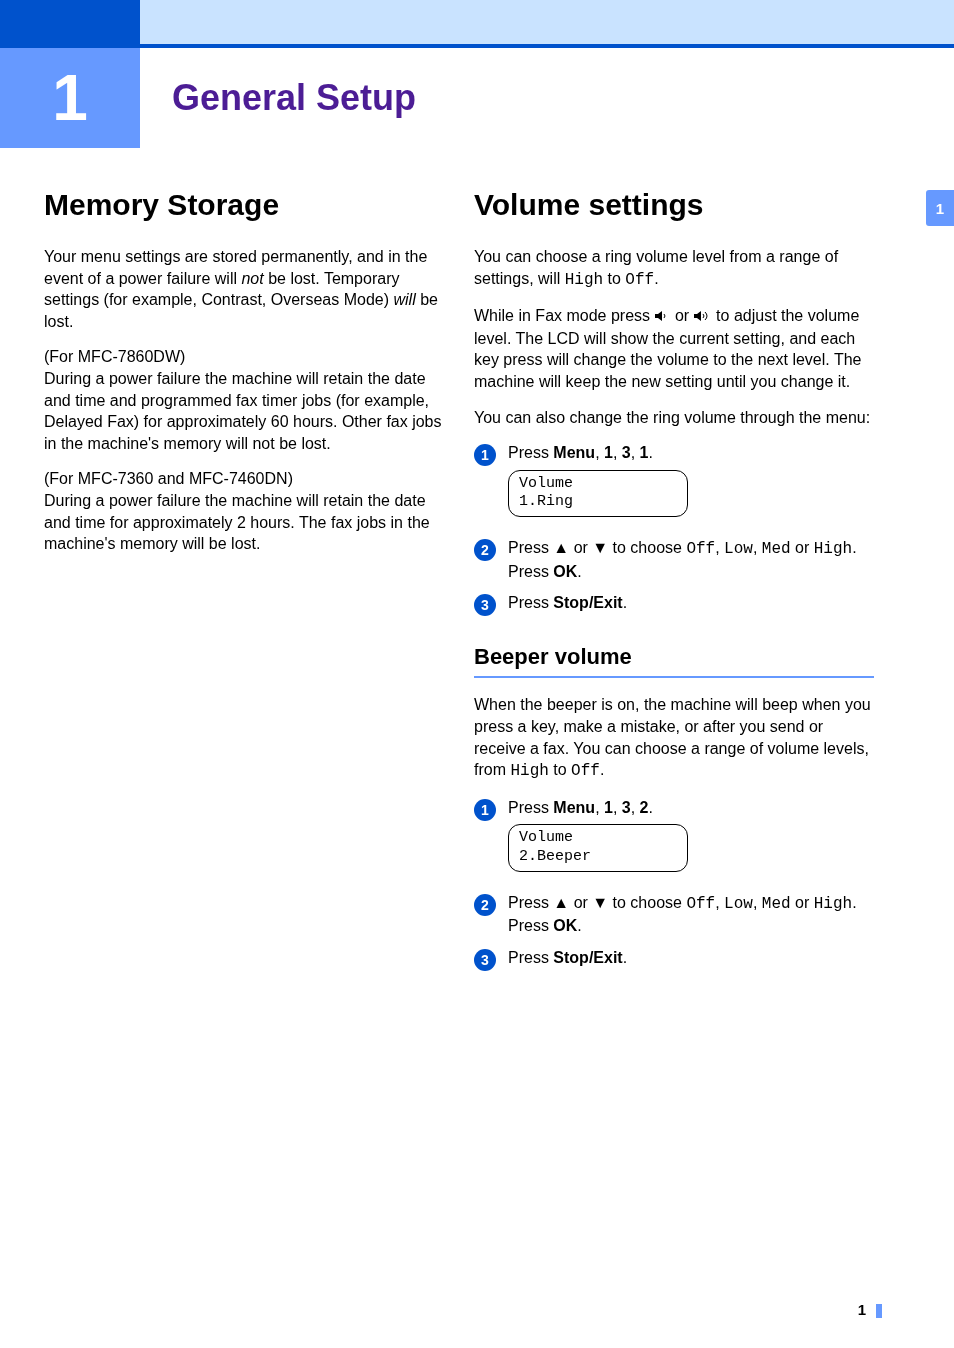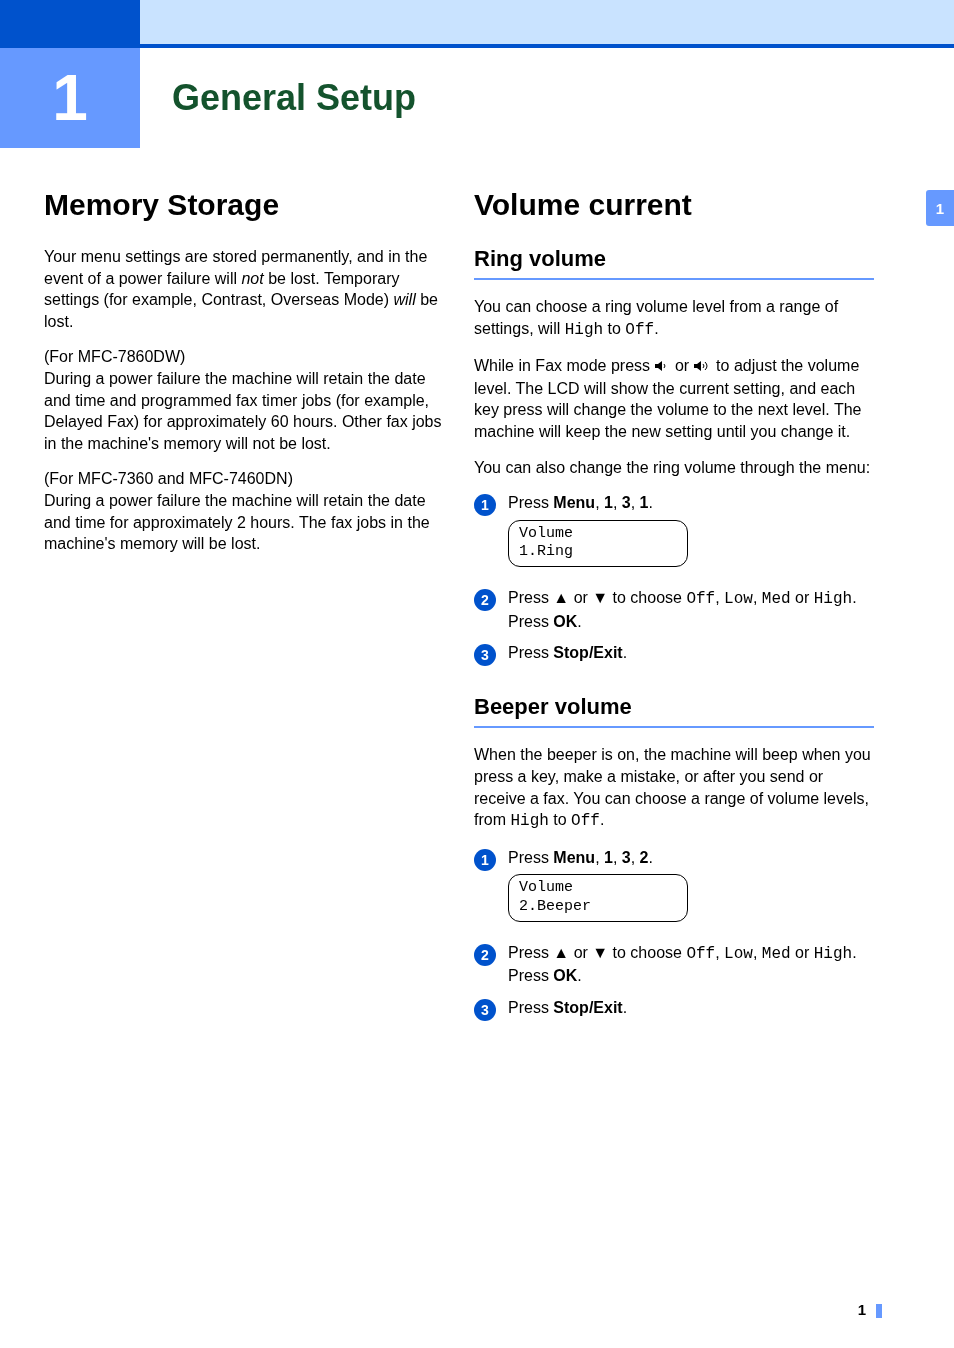--- a/index.html
+++ b/index.html
@@ -43,21 +43,21 @@
       justify-content: center;
     }
     .chapter-number {
       font-size: 64px;
       font-weight: bold;
       color: #fff;
     }
     .chapter-title {
       font-size: 36px;
       font-weight: bold;
-      color: #14532d;
+      color: #4c1d95;
       margin-left: 32px;
       align-self: center;
     }
     .page-content {
       display: flex;
       gap: 30px;
       padding: 0 80px 0 44px;
     }
     .col {
       flex: 1;
@@ -188,23 +188,22 @@
       <span>During a power failure the machine will retain the date and time and programmed fax timer jobs (for example, Delayed Fax) for approximately 60 hours. Other fax jobs in the machine's memory will not be lost.</span>
     </p>
 
     <p>
       <span>(For MFC-7360 and MFC-7460DN)</span><br>
       <span>During a power failure the machine will retain the date and time for approximately 2 hours. The fax jobs in the machine's memory will be lost.</span>
     </p>
   </div>
 
   <div class="col">
-    <h2 class="section-title">Volume current</h2>
-
-    <h3 class="subsection-title">Ring volume</h3>
+    <h2 class="section-title">Volume settings</h2>
+
 
     <p>
       <span>You can choose a ring volume level from a range of settings, will </span><span class="mono">High</span><span> to </span><span class="mono">Off</span><span>.</span>
     </p>
 
     <p>
       <span>While in Fax mode press </span><span class="speaker-icon"><svg width="16" height="12" viewBox="0 0 16 12">
             <path d="M0 4 L3 4 L7 1 L7 11 L3 8 L0 8 Z" fill="#000"></path>
             <path d="M9 4 Q11 6 9 8" stroke="#000" fill="none" stroke-width="1"></path>
           </svg></span><span> or </span><span class="speaker-icon"><svg width="18" height="12" viewBox="0 0 18 12">

